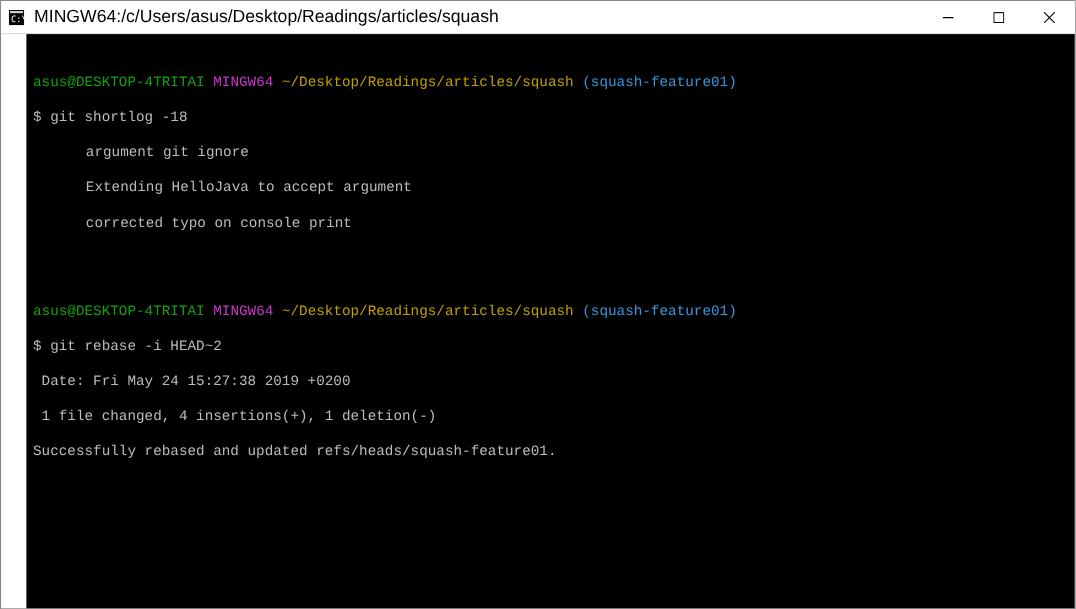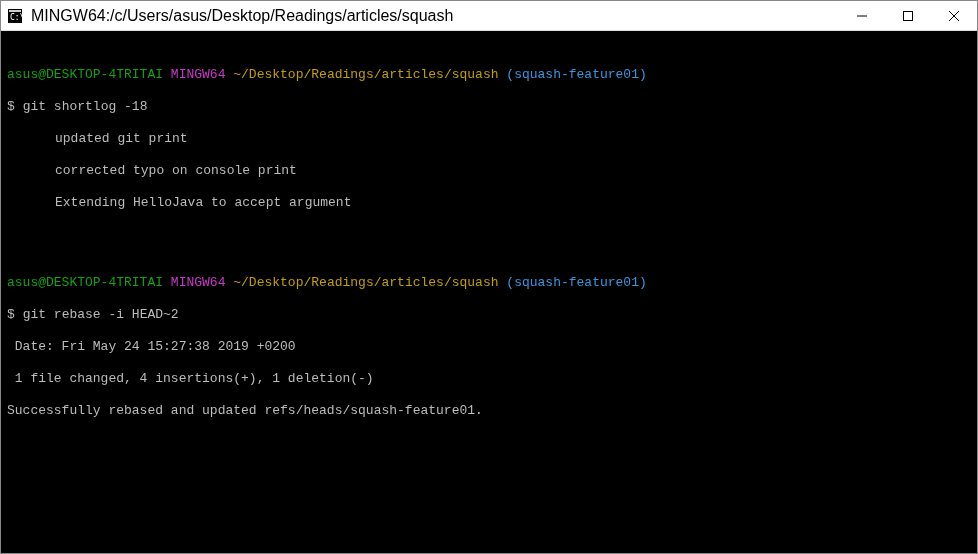--- a/index.html
+++ b/index.html
@@ -61,20 +61,21 @@
     .terminal {
       flex: 1;
       background: #000;
       padding: 4px 6px;
       font-family: Consolas, 'Courier New', monospace;
       font-size: 13px;
       line-height: 16px;
       color: #c0c0c0;
       overflow: hidden;
       white-space: pre;
+      margin-left: 23px;
     }
     .green { color: #13a10e; }
     .magenta { color: #c838c8; }
     .yellow { color: #c0a000; }
     .cyan { color: #3a96dd; }
     .gray { color: #bbbbbb; }
     .block {
       margin-bottom: 16px;
     }
     .block:last-child {
@@ -114,23 +115,23 @@
             <line x1="10" y1="0" x2="0" y2="10" stroke="#000" stroke-width="1"></line>
           </svg>
       </div>
     </div>
   </div>
 
   <div class="terminal">
 <div class="block">
 <div><span class="green">asus@DESKTOP-4TRITAI</span> <span class="magenta">MINGW64</span> <span class="yellow">~/Desktop/Readings/articles/squash</span> <span class="cyan">(squash-feature01)</span></div>
 <div><span class="gray">$</span> <span class="gray">git shortlog -18</span></div>
-<div class="gray indent">updated git print</div>
+<div class="gray indent">argument git ignore</div>
+<div class="gray indent">Extending HelloJava to accept argument</div>
 <div class="gray indent">corrected typo on console print</div>
-<div class="gray indent">Extending HelloJava to accept argument</div>
 </div>
 <div class="block">
 <div><span class="green">asus@DESKTOP-4TRITAI</span> <span class="magenta">MINGW64</span> <span class="yellow">~/Desktop/Readings/articles/squash</span> <span class="cyan">(squash-feature01)</span></div>
 <div><span class="gray">$</span> <span class="gray">git rebase -i HEAD~2</span></div>
 <div class="gray"> Date: Fri May 24 15:27:38 2019 +0200</div>
 <div class="gray"> 1 file changed, 4 insertions(+), 1 deletion(-)</div>
 <div class="gray">Successfully rebased and updated refs/heads/squash-feature01.</div>
 </div>
 
 

